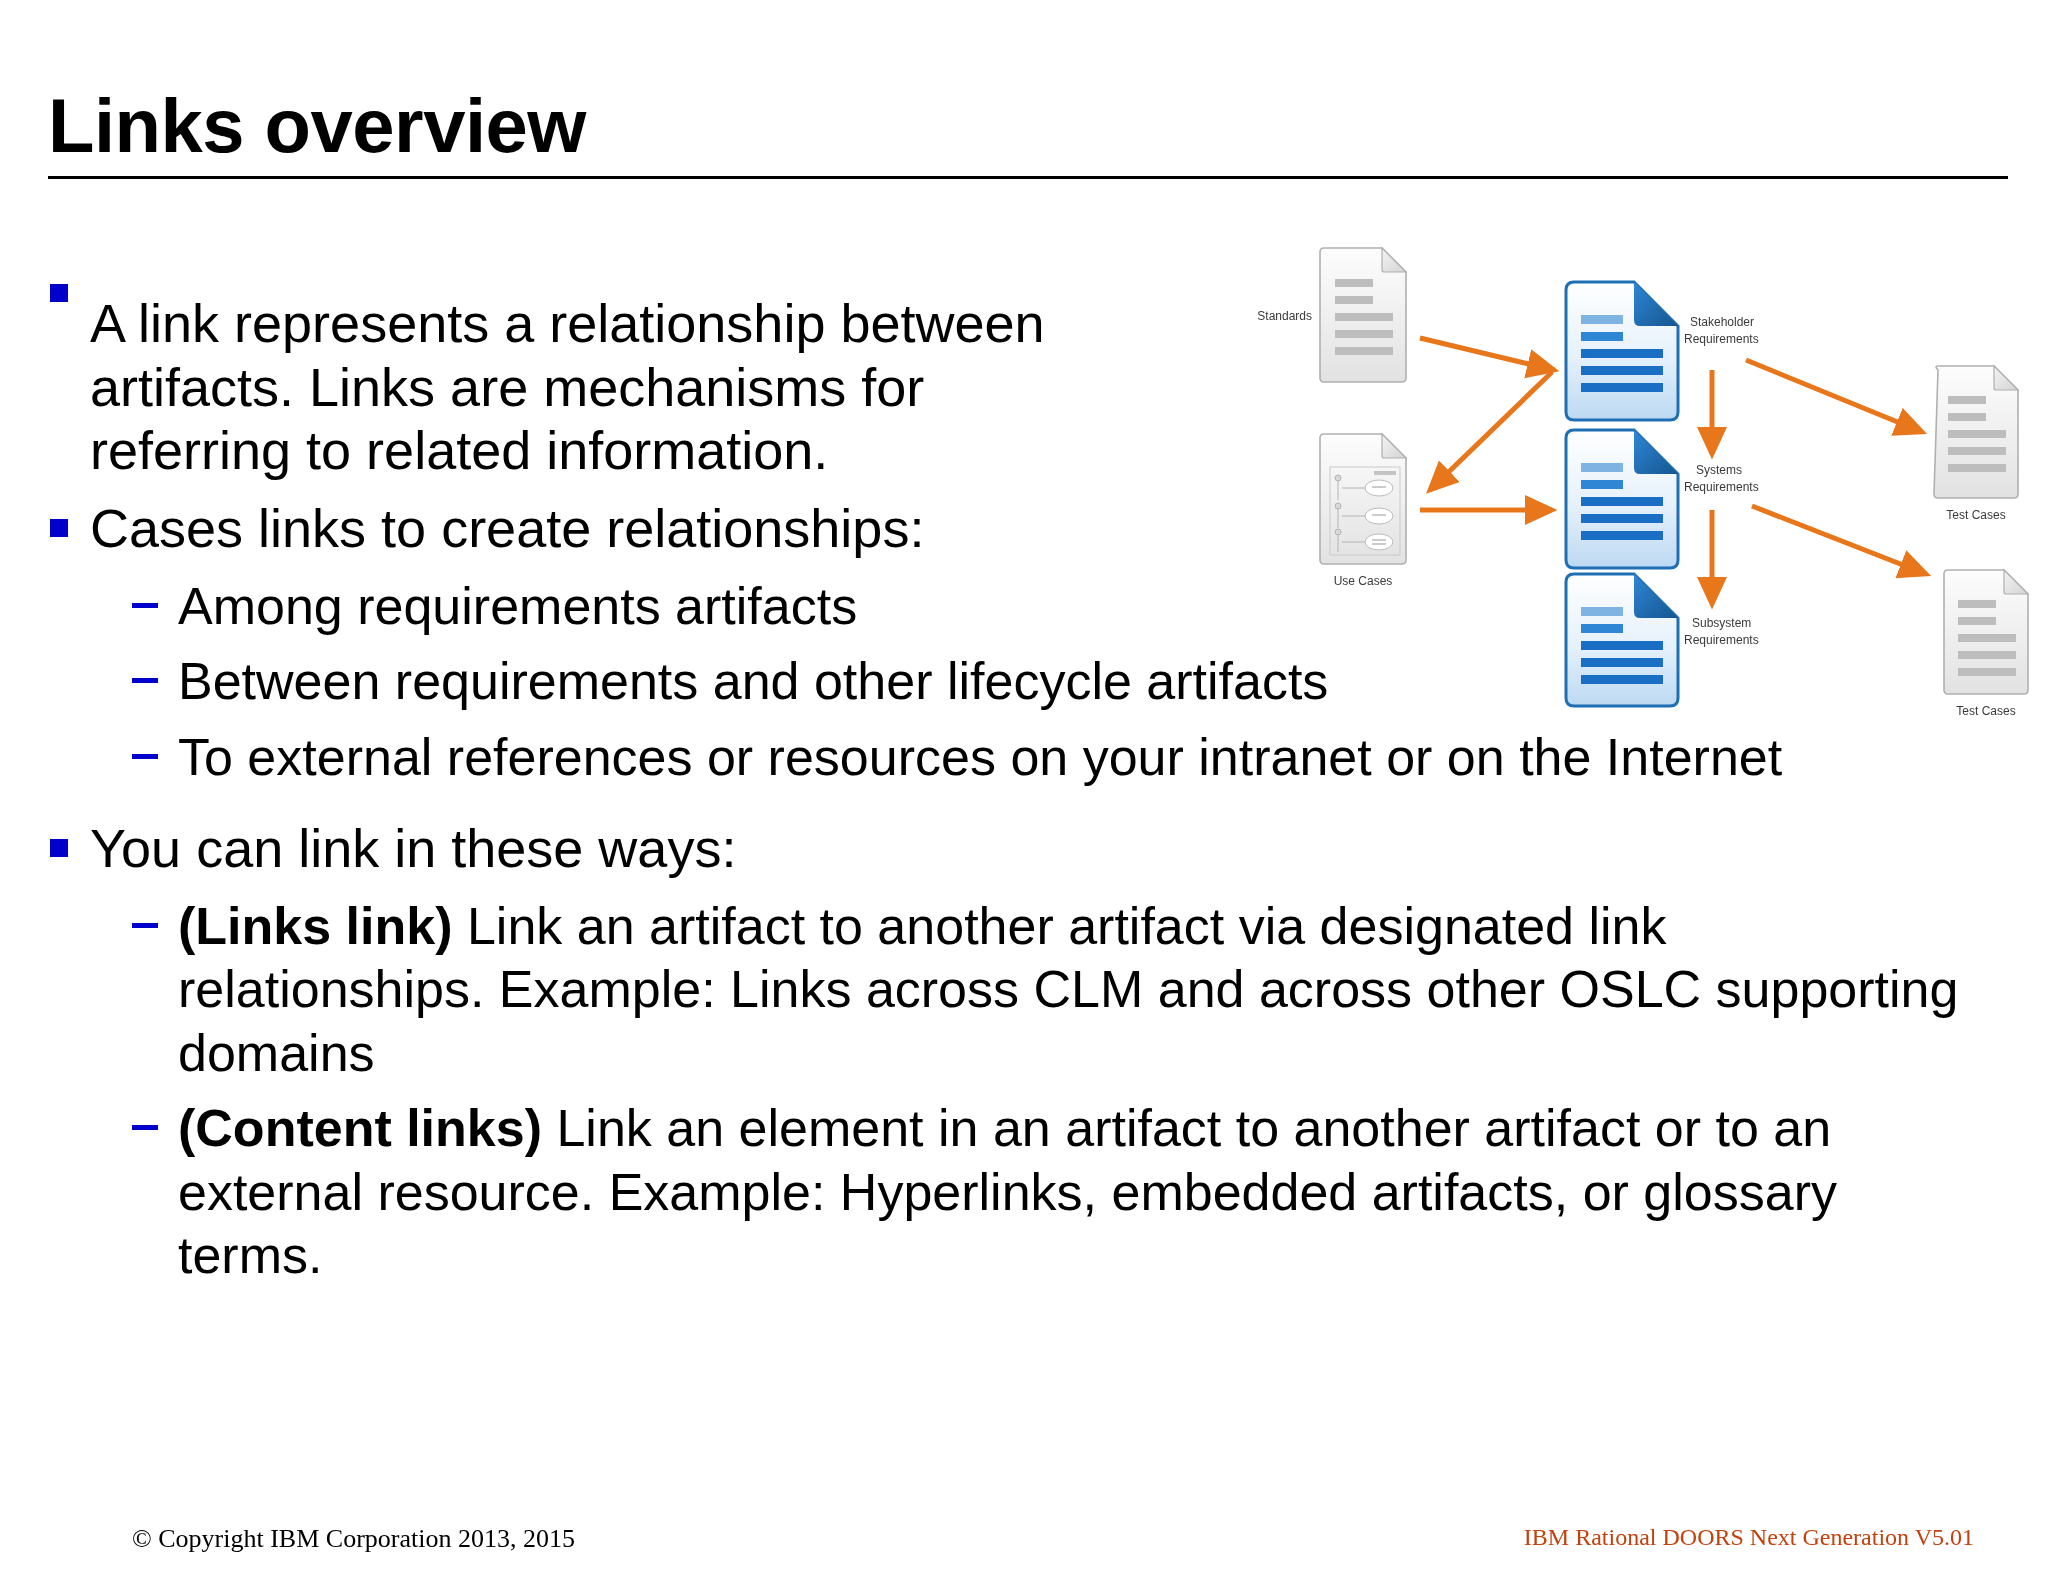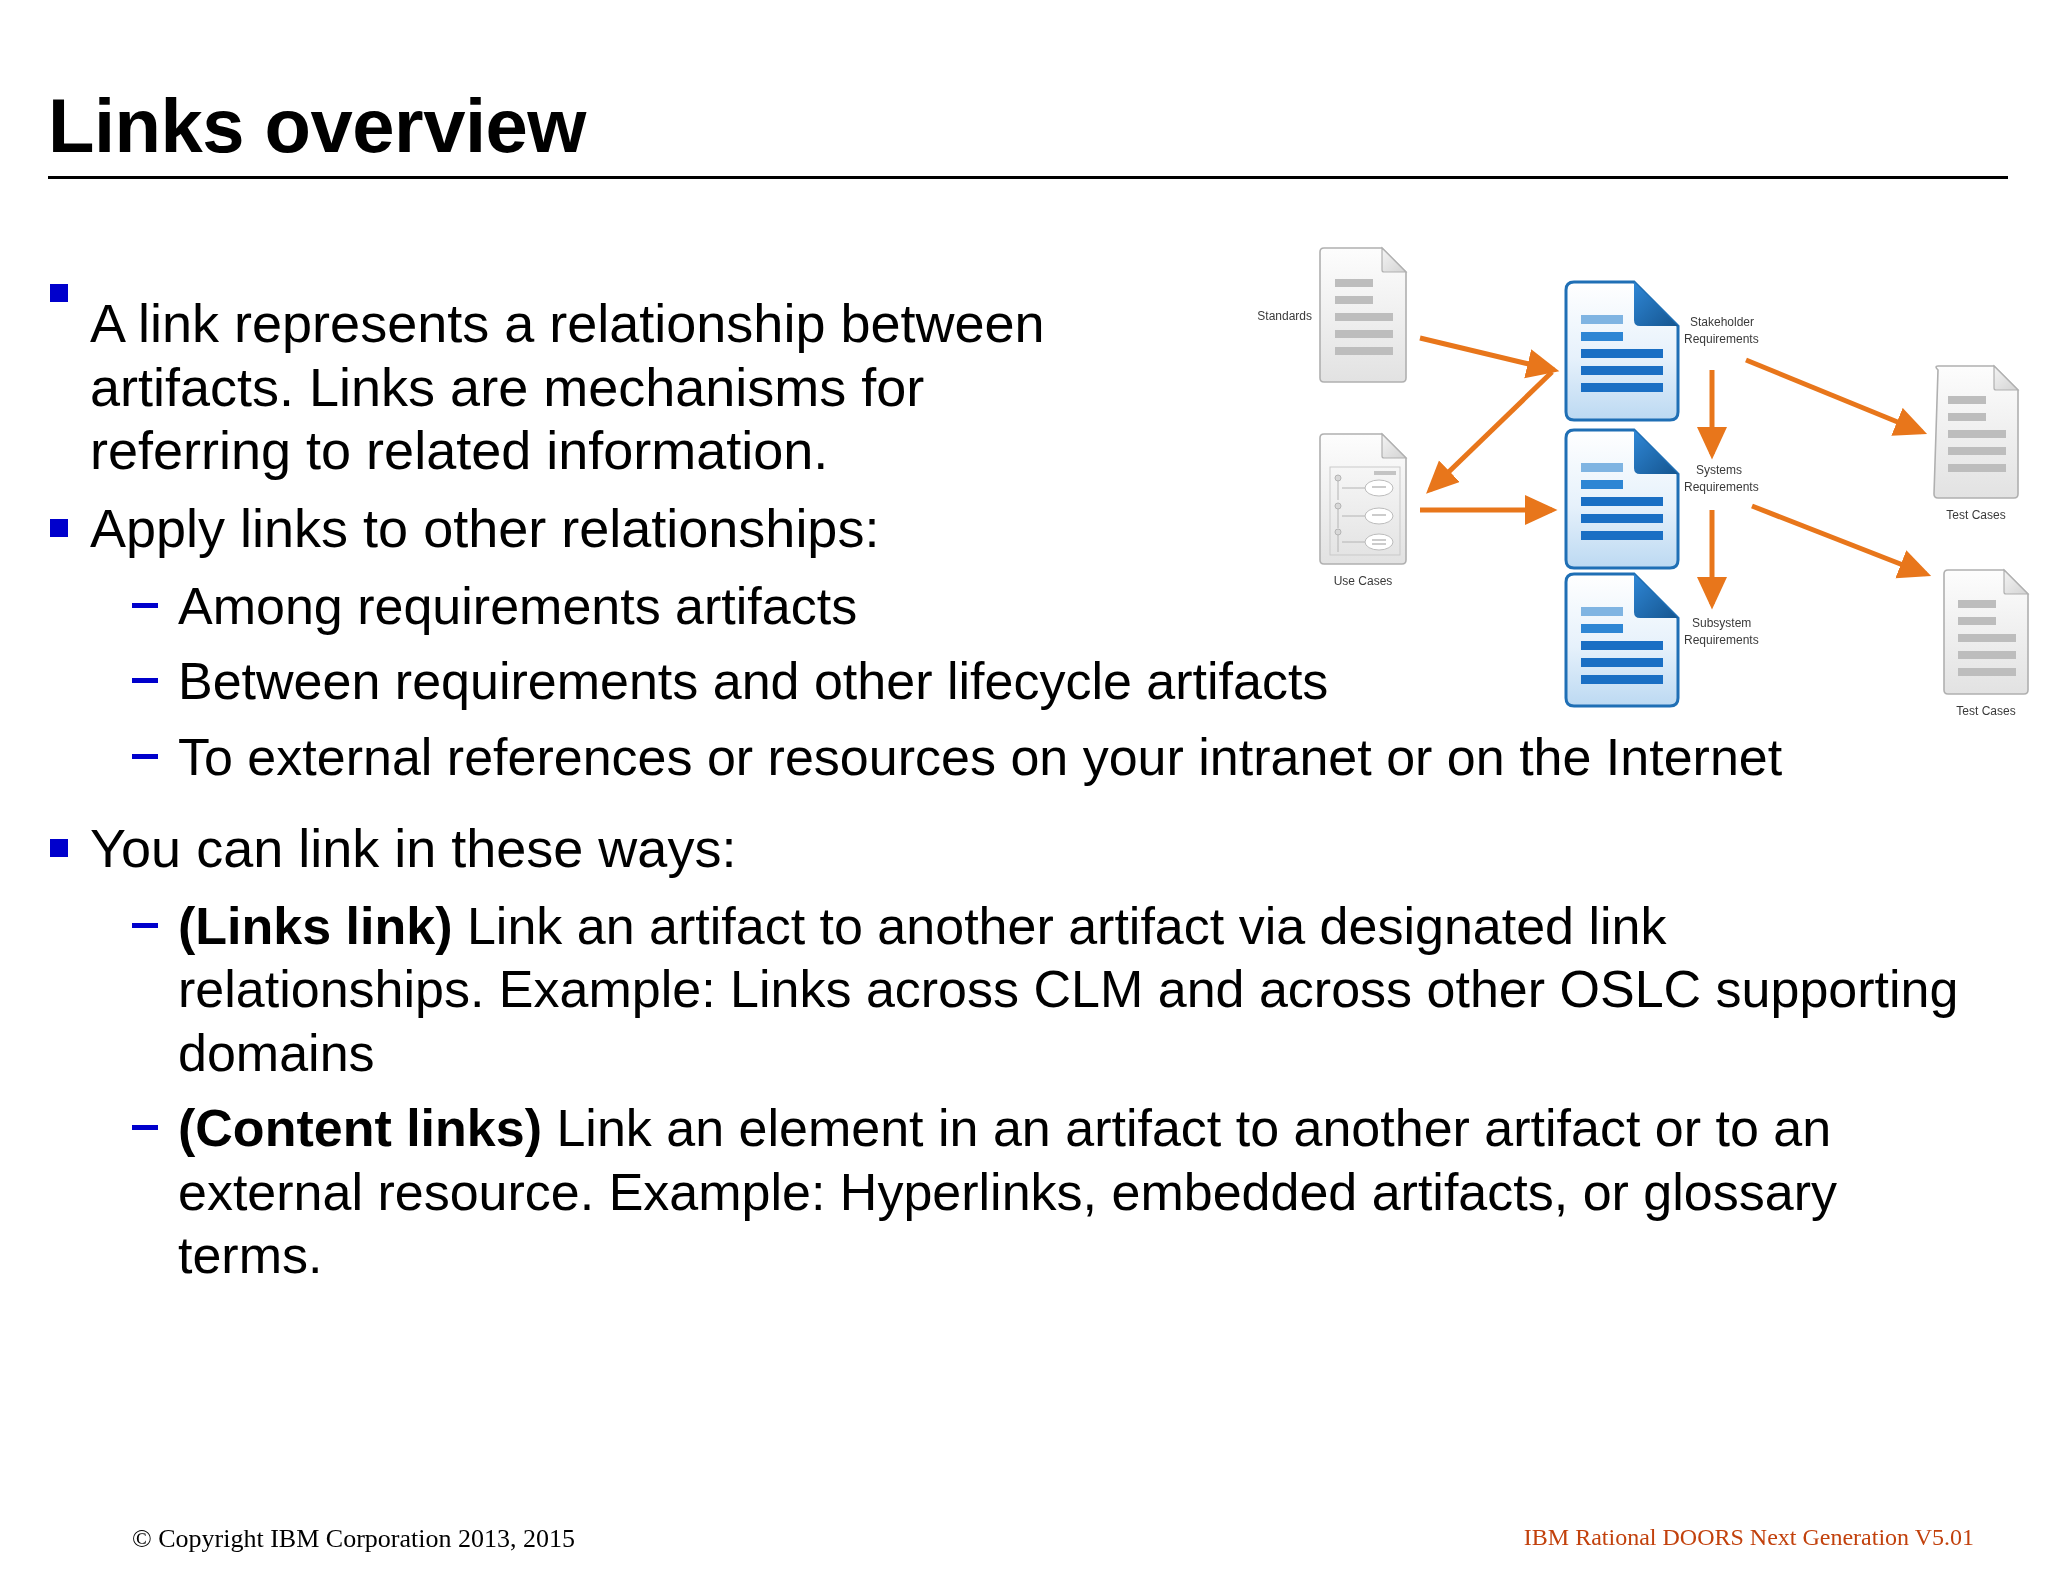--- a/index.html
+++ b/index.html
@@ -154,21 +154,21 @@
 
   <div class="body-block">
 
     <div class="lvl1 narrow">
       <span class="marker"></span>
       <span class="text">A link represents a relationship between artifacts. Links are mechanisms for referring to related information.</span>
     </div>
 
     <div class="lvl1">
       <span class="marker"></span>
-      <span class="text">Apply links to other relationships:</span>
+      <span class="text">Cases links to create relationships:</span>
     </div>
 
     <div class="lvl2">
       <span class="marker"></span>
       <span class="text">Among requirements artifacts</span>
     </div>
 
     <div class="lvl2">
       <span class="marker"></span>
       <span class="text">Between requirements and other lifecycle artifacts</span>

